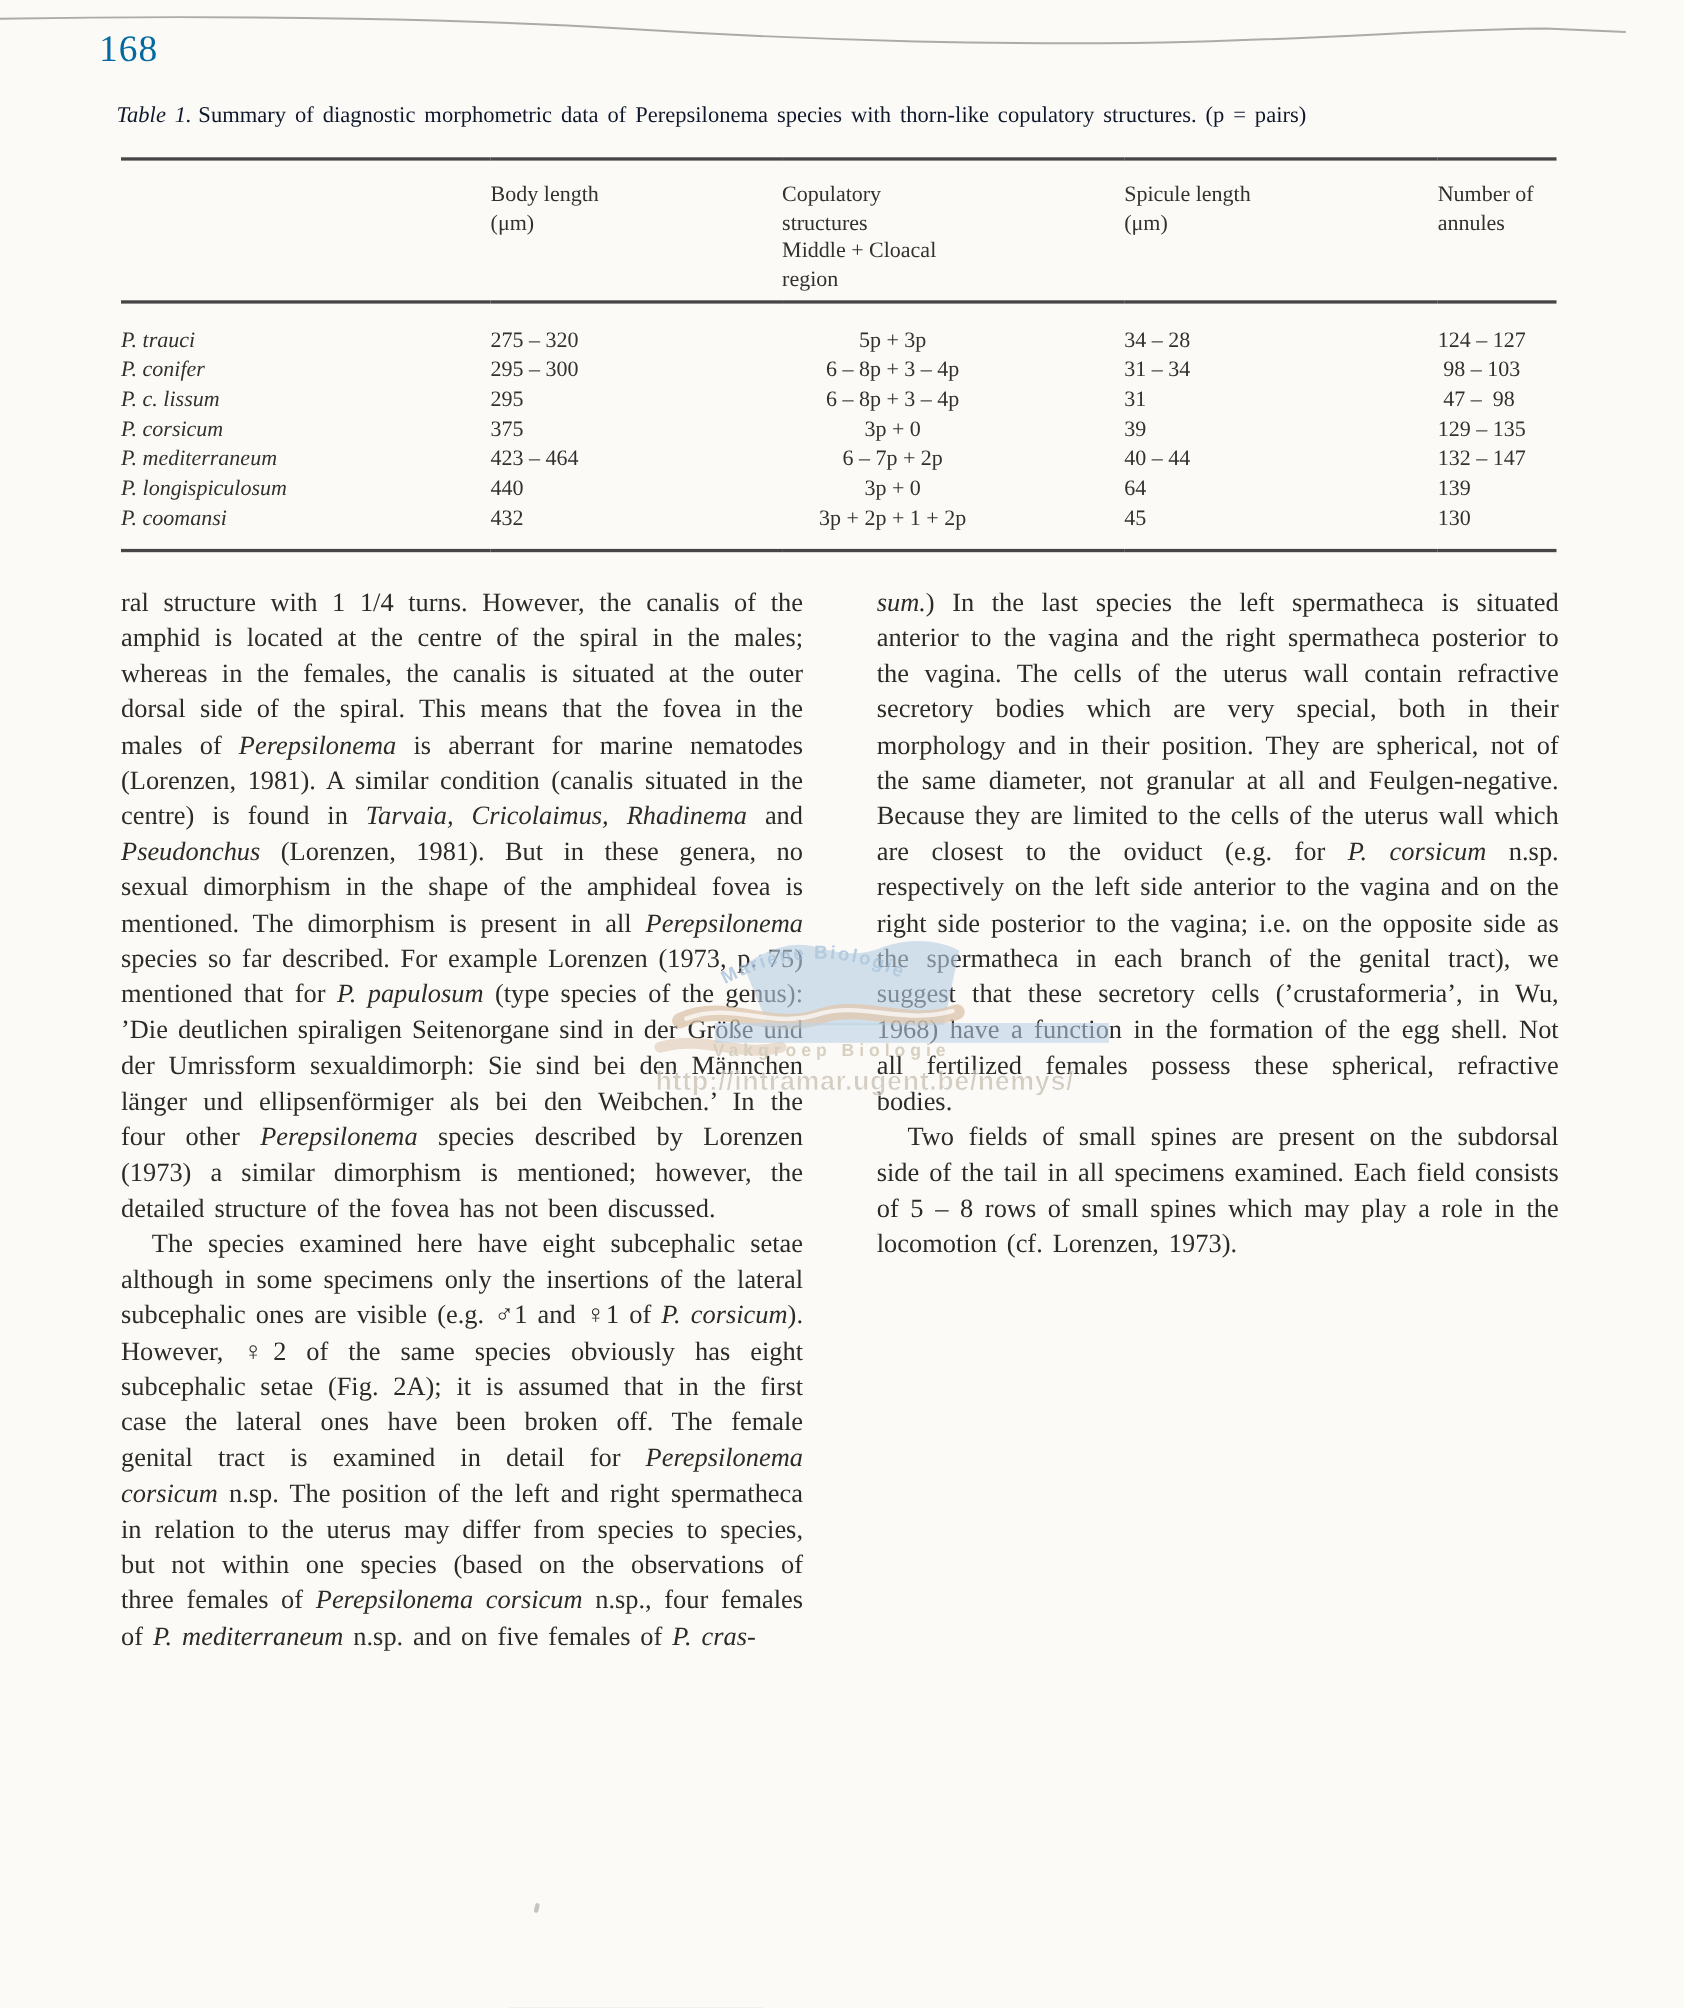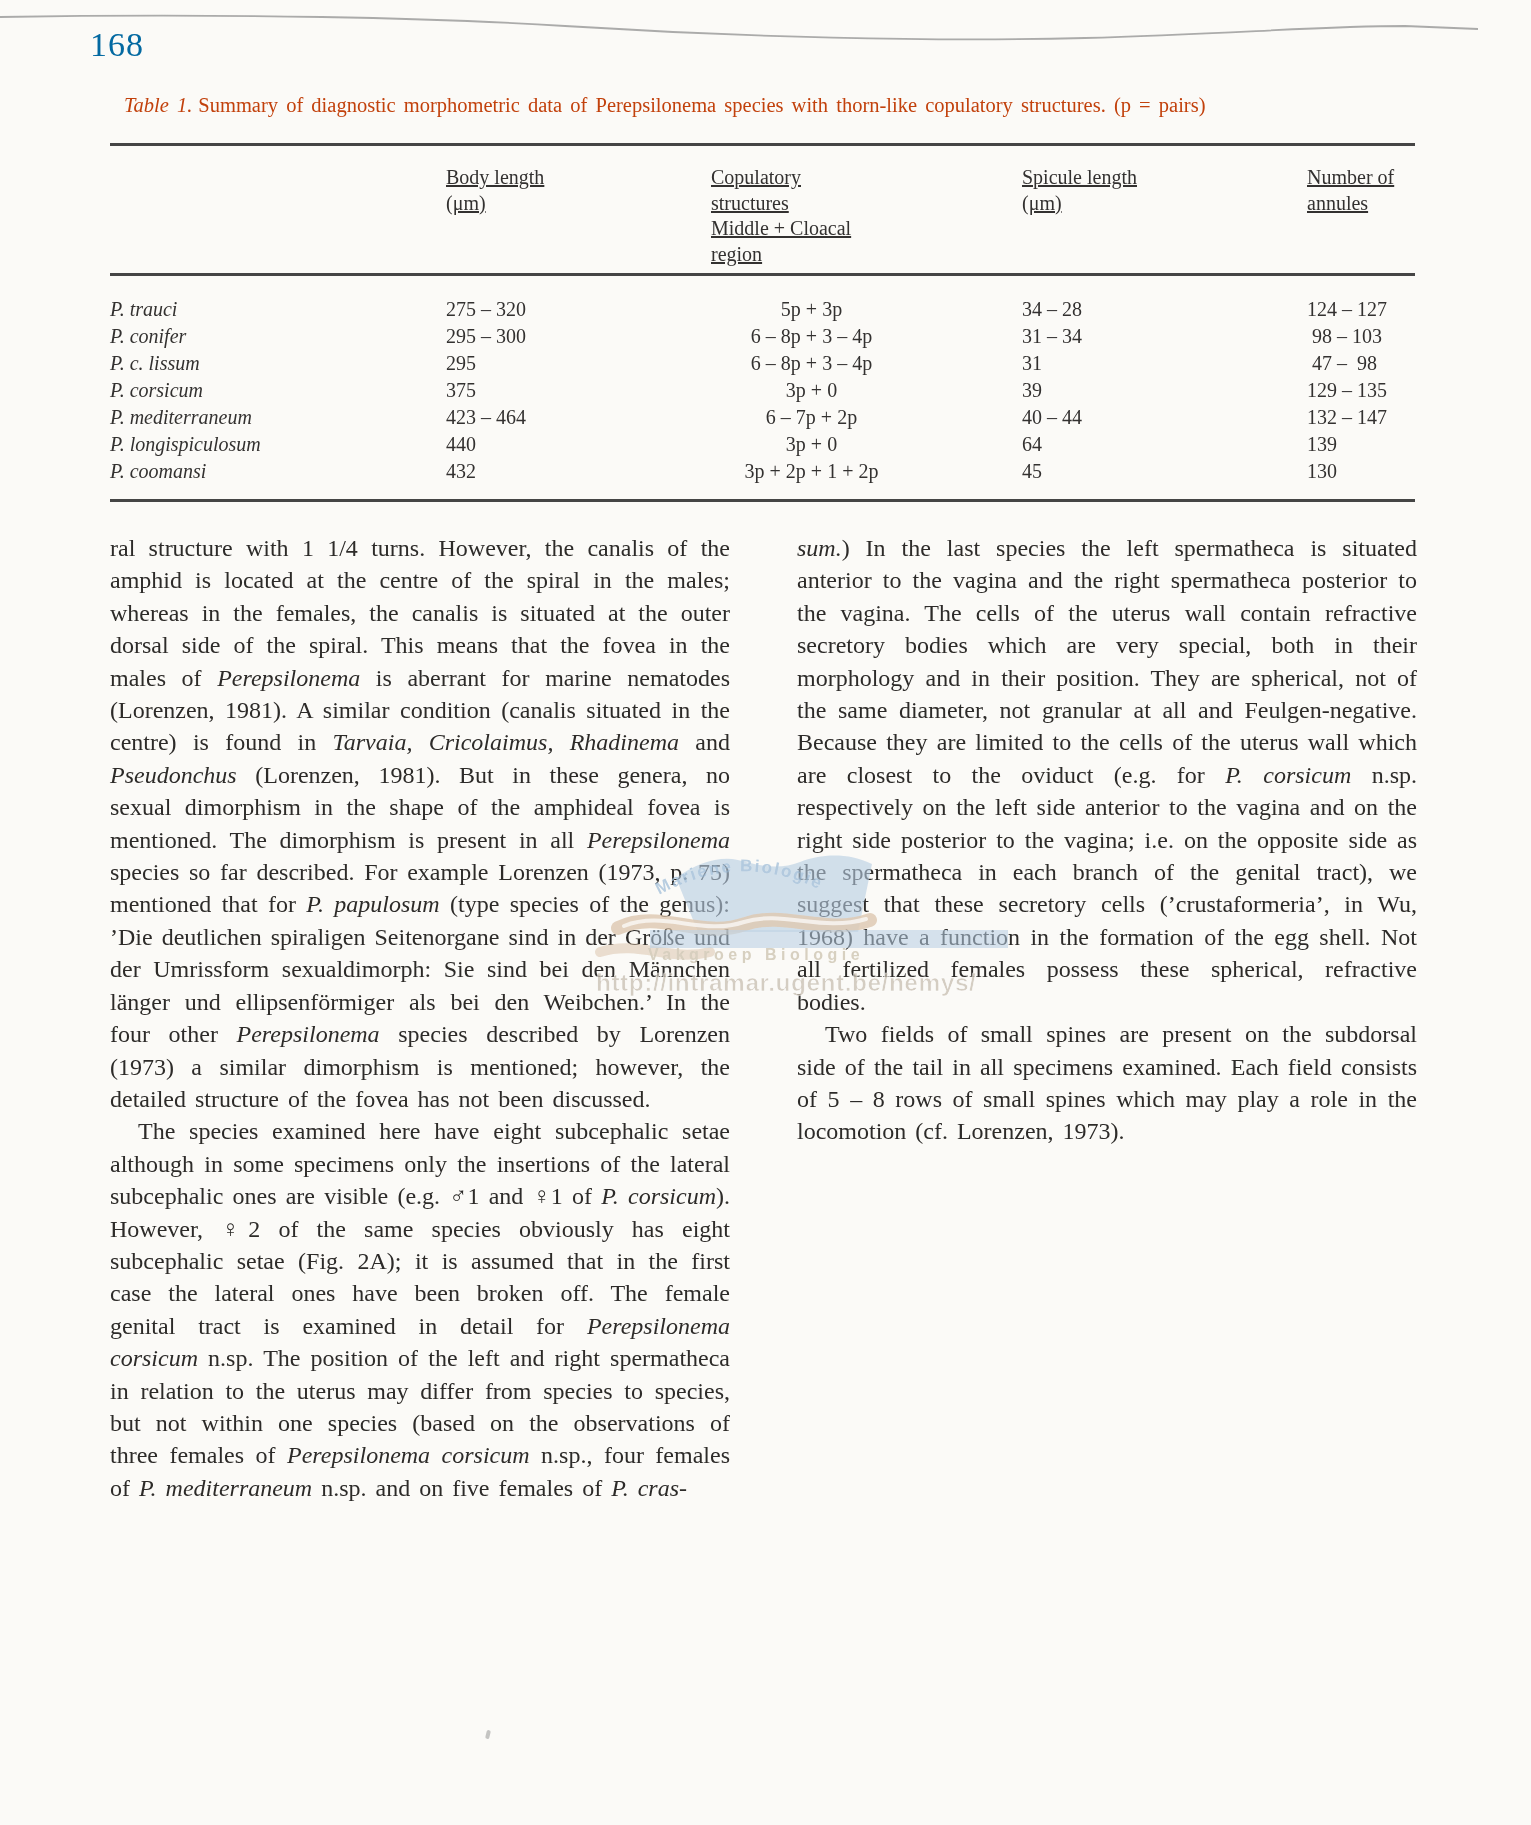--- a/index.html
+++ b/index.html
@@ -14,33 +14,33 @@
   }
   
   .top-artifact { position:absolute; left:0; top:0; }
   
   .page-number {
     position:absolute; left:90px; top:26px;
     font-size:34px; letter-spacing:1px; color:#0369a1;
   }
   
   .table-caption {
-    position:absolute; left:124px; top:94px; width:1310px;
-    font-size:20.5px; color:#c2410c; word-spacing:3px; white-space:nowrap;
+    position:absolute; left:106px; top:94px; width:1310px;
+    font-size:20.5px; color:#0f172a; word-spacing:3px; white-space:nowrap;
   }
   .table-caption i { margin-right:6px; }
   
   .morpho-table {
     position:absolute; left:110px; top:143px; width:1305px;
     border-collapse:collapse; table-layout:fixed;
     font-size:20px; color:#333130;
     border-top:3px solid #454545;
     border-bottom:3px solid #454545;
   }
-  .morpho-table thead tr { border-bottom:3px solid #454545;text-decoration:underline; }
+  .morpho-table thead tr { border-bottom:3px solid #454545; }
   .morpho-table th {
     vertical-align:top; text-align:left; font-weight:normal;
     line-height:25.5px; padding:19px 0 6px 0;
   }
   .morpho-table td { line-height:27px; padding:0; white-space:pre; }
   .morpho-table tbody tr:first-child td { padding-top:20px; }
   .morpho-table tbody tr:last-child td { padding-bottom:14px; }
   .morpho-table td.col0 { font-style:italic; }
   .morpho-table td.col2 { text-align:center; padding-right:110px; }
   

